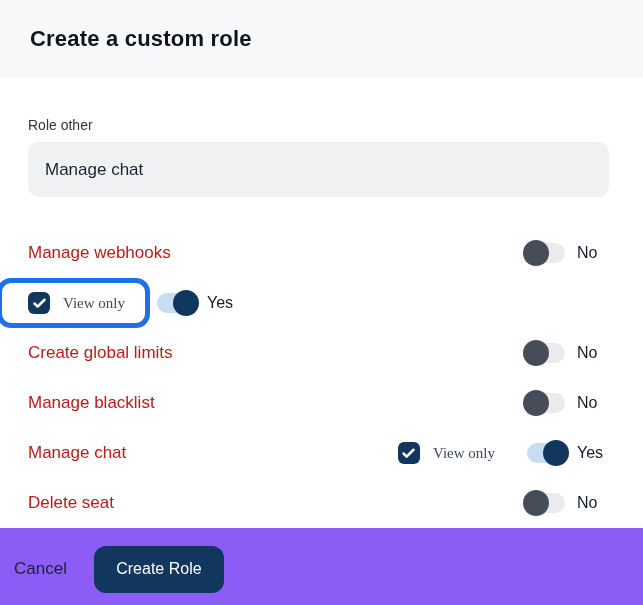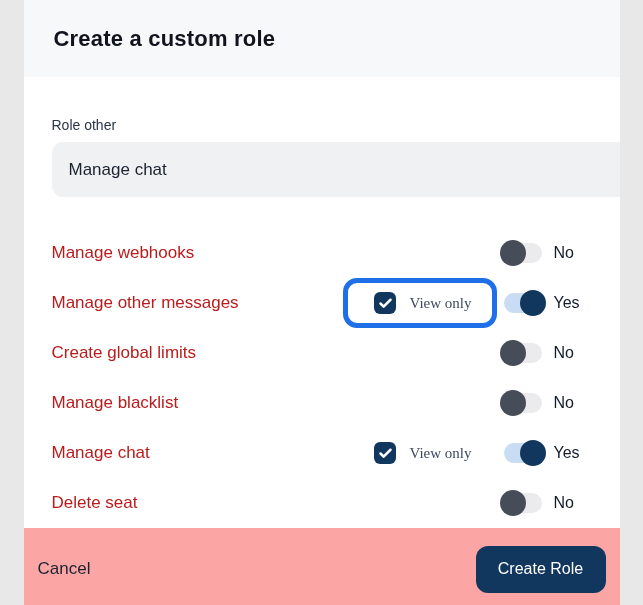--- a/index.html
+++ b/index.html
@@ -1,20 +1,20 @@
 <!DOCTYPE html>
 <html><head>
 <meta charset="utf-8">
 <style>
   * { margin: 0; padding: 0; box-sizing: border-box; }
   html, body { background: #e8e8e8; }
   body { font-family: "Liberation Sans", sans-serif; }
 
   .dialog {
-    width: 596px;
+    width: 643px;
     height: 605px;
     background: #ffffff;
     display: flex;
     flex-direction: column;
     overflow: hidden;
     margin: 0 auto;
     color: #171c26;
   }
 
   .dialog-header {
@@ -133,24 +133,24 @@
   .state-label {
     width: 38px;
     margin-left: 8px;
     font-size: 16px;
     color: #131c2b;
     text-align: left;
   }
 
   .dialog-footer {
     flex: 0 0 78px;
-    background: #fca5a5;
-    display: flex;
-    align-items: center;
-    justify-content: space-between;
+    background: #8b5cf6;
+    display: flex;
+    align-items: center;
+    justify-content: flex-start;
     padding: 4px 14px 0 14px;
   }
   .cancel-btn {
     background: transparent;
     border: none;
     font-size: 17px;
     color: #1a2230;
     margin-right: 27px;
     cursor: pointer;
     font-family: "Liberation Sans", sans-serif;
@@ -183,21 +183,20 @@
     <div class="perm-list">
         <div class="perm-row">
           <div class="perm-label">Manage webhooks</div>
           <div class="toggle off">
             <div class="track"></div>
             <div class="knob"></div>
           </div>
           <div class="state-label">No</div>
         </div>
         <div class="perm-row">
-          <div class="perm-label">Manage other messages</div>
           <div class="vo-slot highlighted">
             <div class="vo-checkbox">
               <svg width="15" height="15" viewBox="0 0 24 24" fill="none" stroke="#ffffff" stroke-width="4" stroke-linecap="round" stroke-linejoin="round">
                 <polyline points="20 6 9 17 4 12"></polyline>
               </svg>
             </div>
             <span class="vo-label">View only</span>
           </div>
           <div class="toggle on">
             <div class="track"></div>

